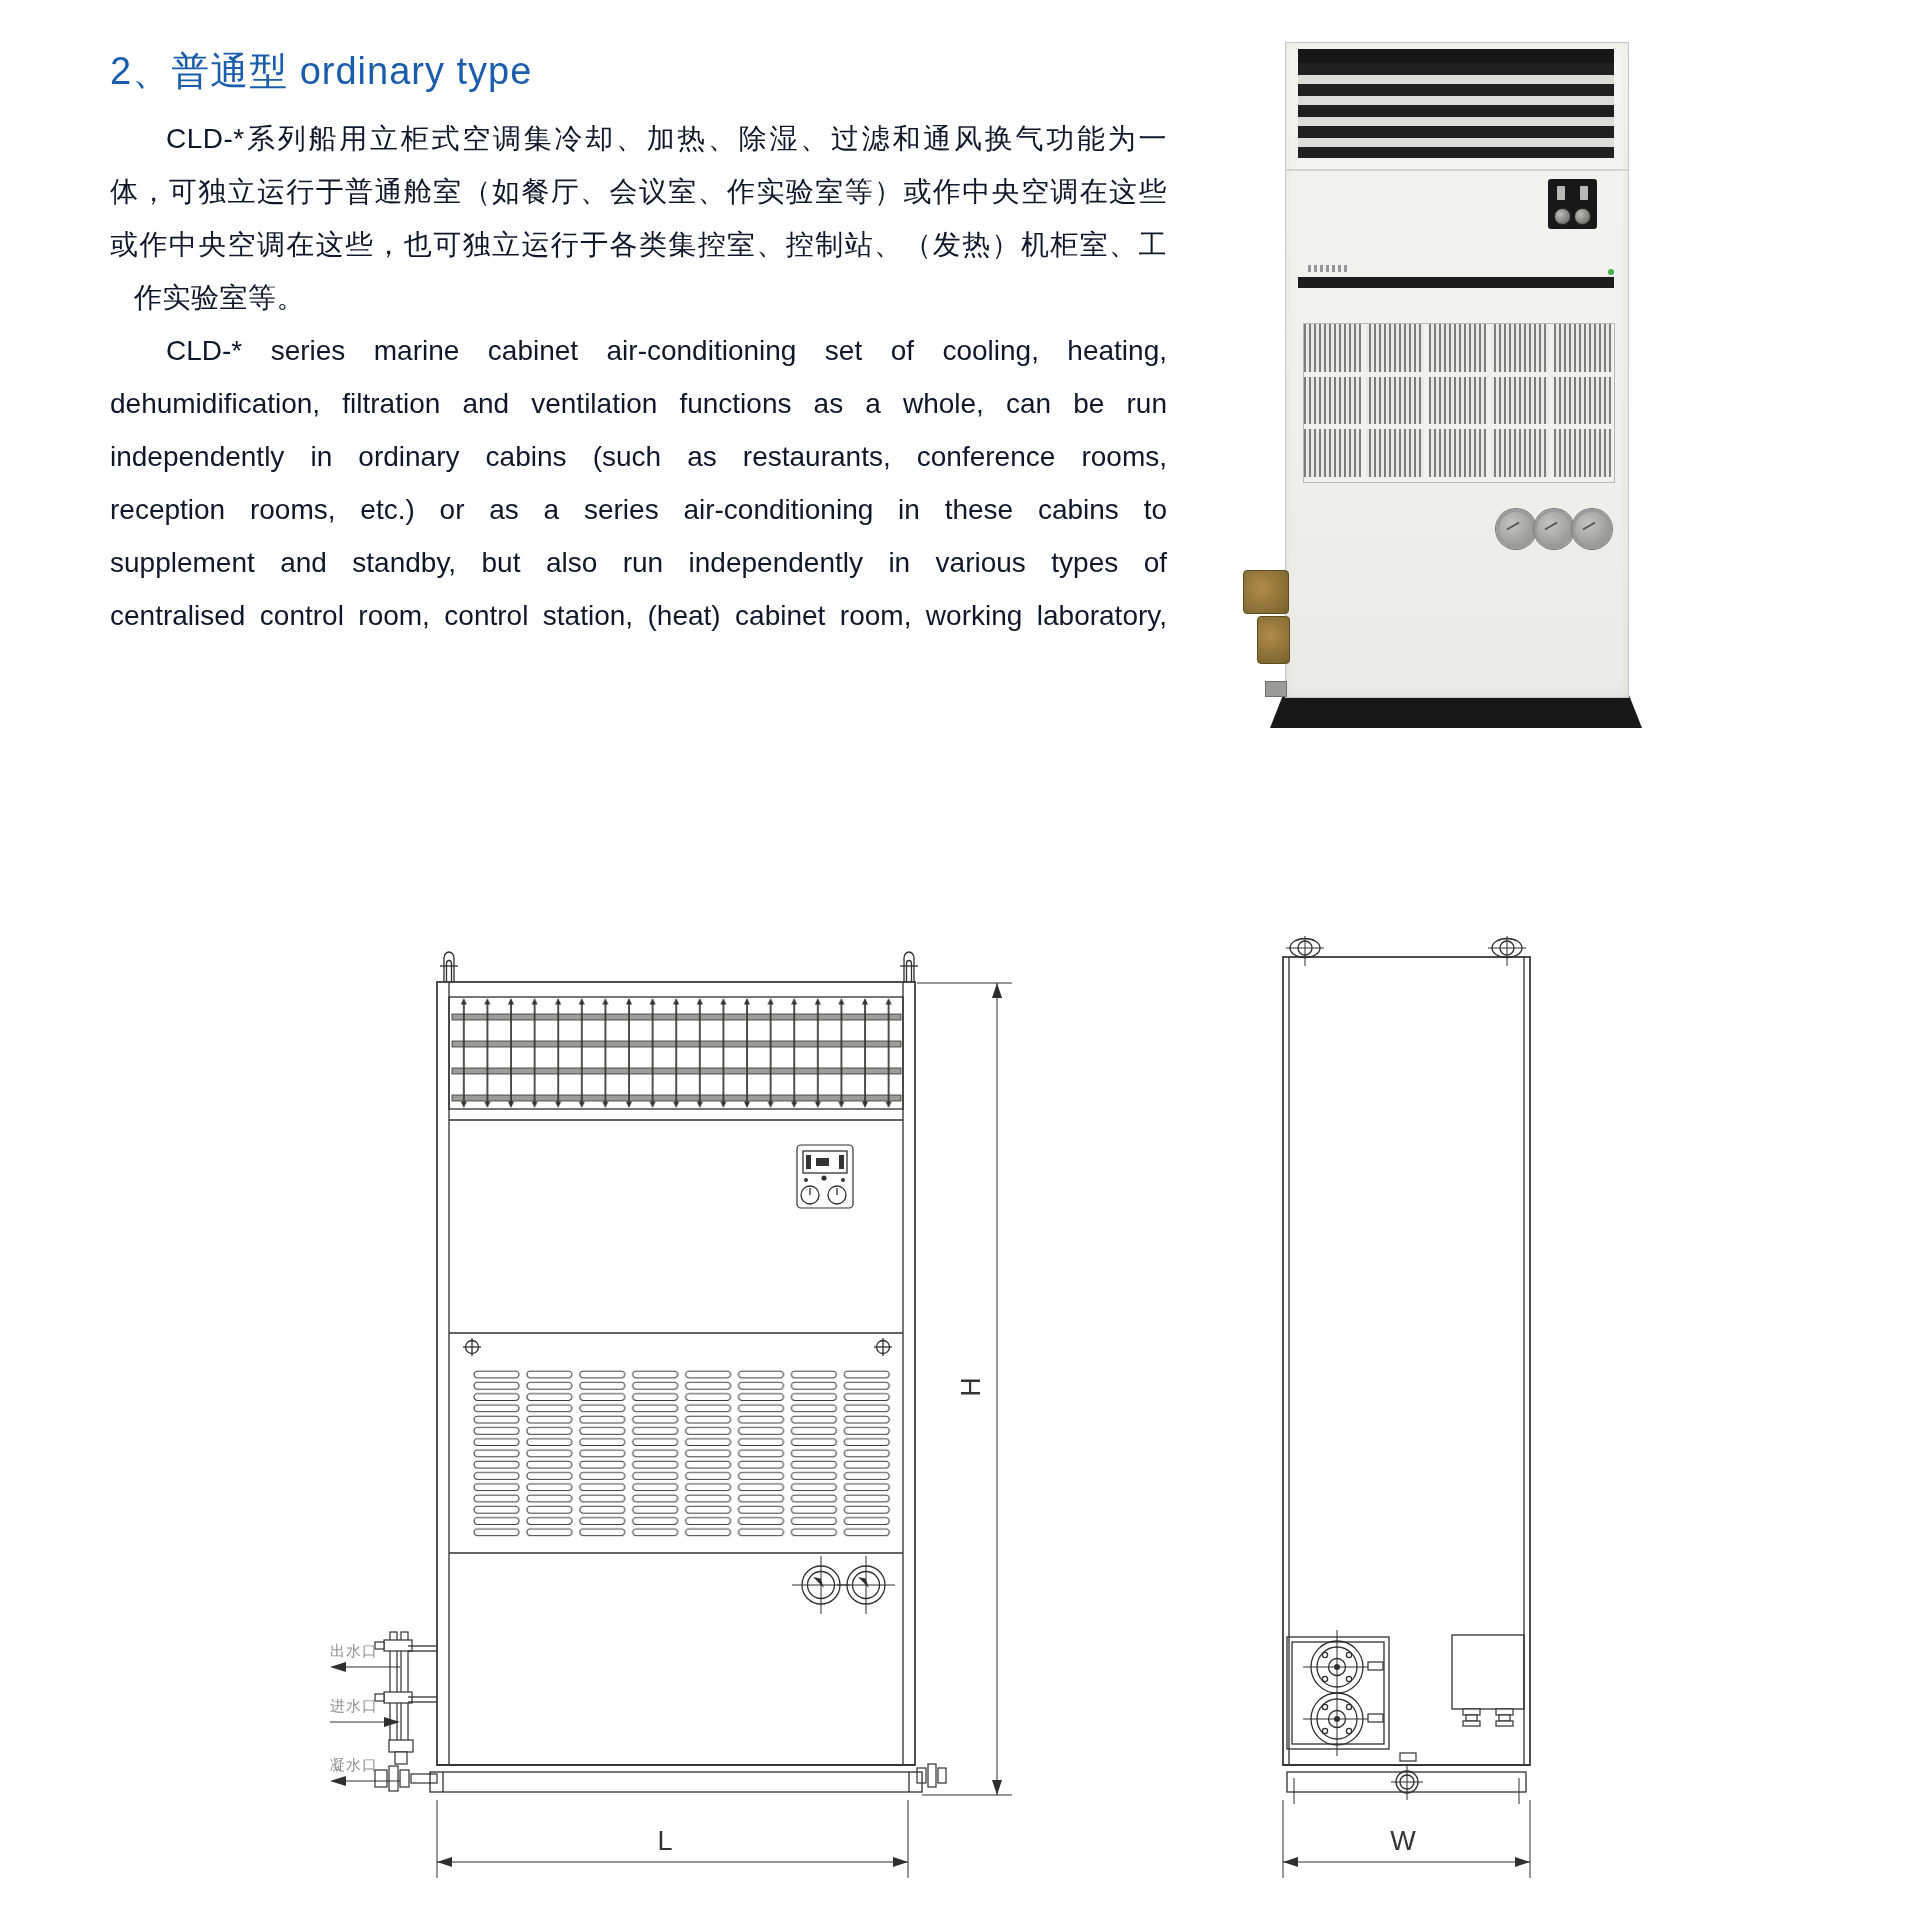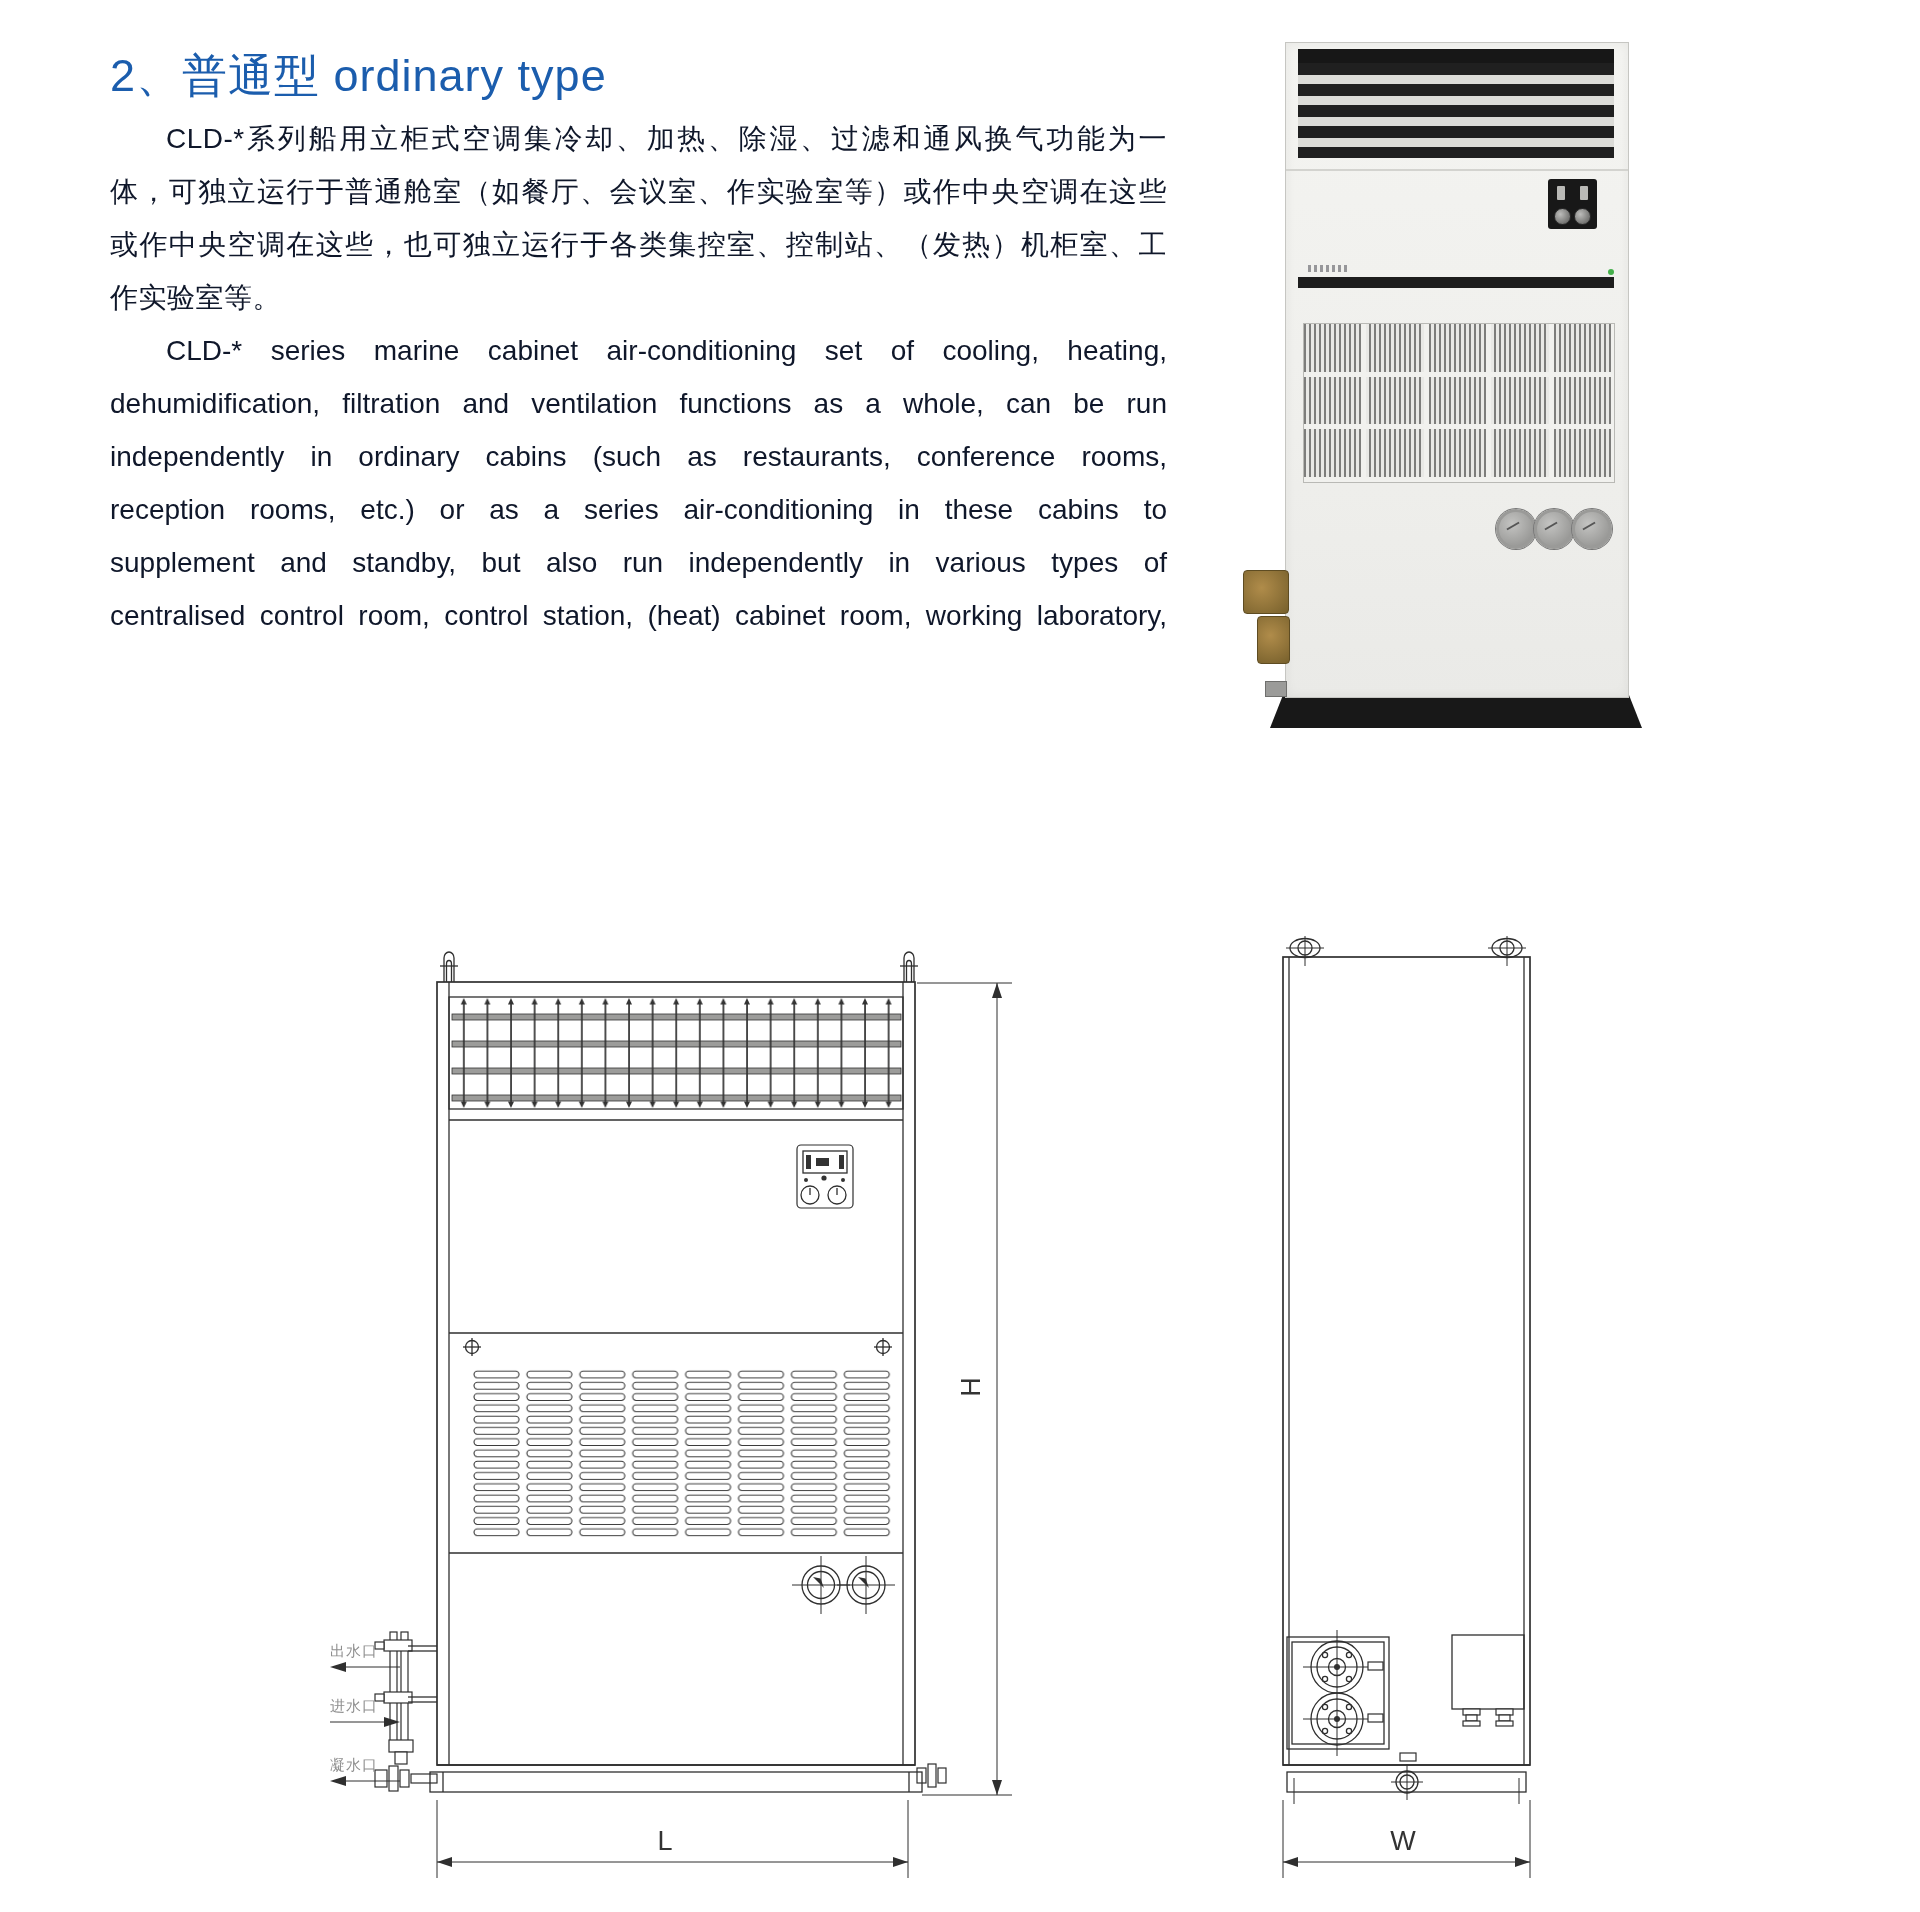--- a/index.html
+++ b/index.html
@@ -1,24 +1,24 @@
 <!DOCTYPE html>
 <html><head>
 <meta charset="utf-8">
 <style>
   html,body{margin:0;padding:0;background:#fff;}
   #page{position:relative;width:1920px;height:1912px;background:#ffffff;overflow:hidden;
         font-family:"Liberation Sans","DejaVu Sans",sans-serif;}
   
-  .title{position:absolute;left:110px;top:46px;font-size:45px;font-weight:500;color:#1b5dad;letter-spacing:1px;}
+  .title{position:absolute;left:110px;top:46px;font-size:38px;font-weight:500;color:#1b5dad;letter-spacing:1px;}
   .paragraphs{position:absolute;left:110px;top:112px;width:1057px;}
   .tline{height:53px;line-height:53px;font-size:28px;color:#0f172a;font-weight:300;
          text-align:justify;text-align-last:justify;white-space:nowrap;}
   .tline.first{padding-left:56px;}
-  .tline.last{text-align-last:left;}
+  .tline.last{text-align-last:left;margin-left:24px;}
   .zh{letter-spacing:.5px;}
   
   .photo-base{position:absolute;left:1270px;top:695px;width:372px;height:33px;background:#181818;
               clip-path:polygon(3.5% 0,96.5% 0,100% 100%,0 100%);}
   .cabinet{position:absolute;left:1285px;top:42px;width:342px;height:654px;
            background:linear-gradient(180deg,#f4f4f1 0%,#efefec 60%,#eaeae7 100%);
            border:1px solid #c6c6c2;box-shadow:inset 0 0 12px rgba(0,0,0,.06);}
   .top-grille{position:absolute;left:12px;top:6px;width:316px;height:95px;
               border-top:14px solid #171717;
               background:repeating-linear-gradient(180deg,#202020 0 12px,#dcdcd8 12px 21px);}

